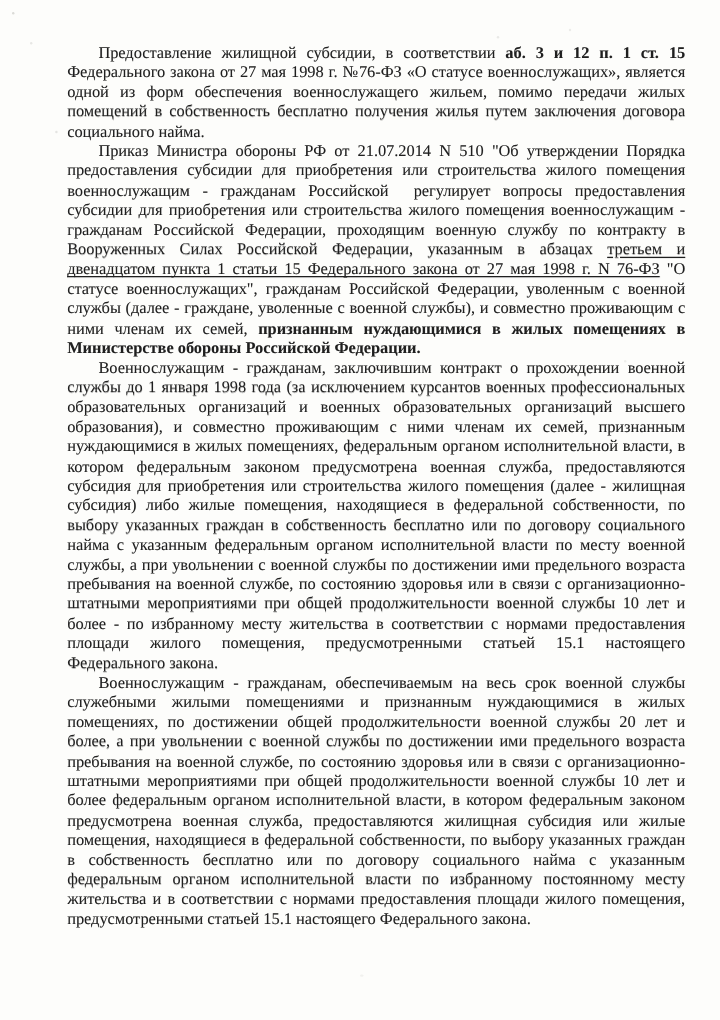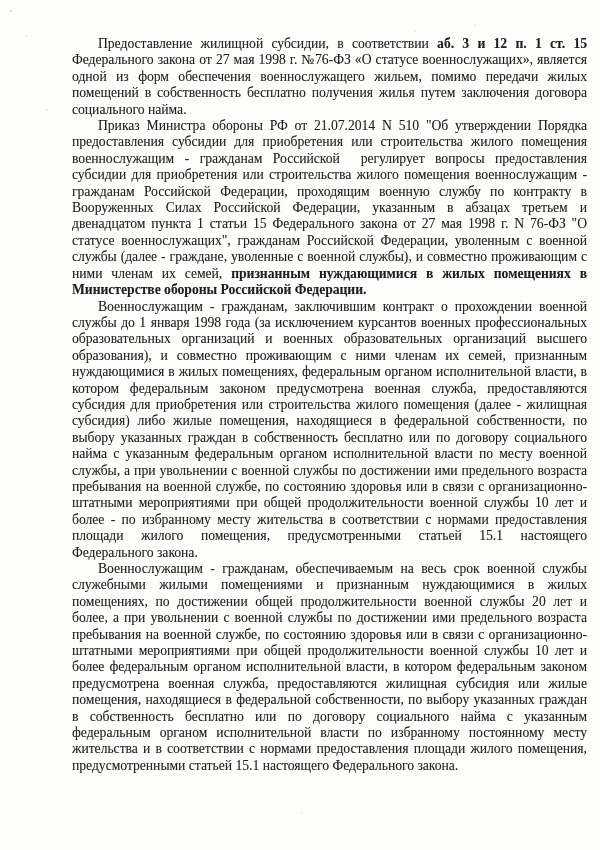--- a/index.html
+++ b/index.html
@@ -16,36 +16,36 @@
   .scan-page {
     position: absolute;
     left: 0;
     top: 0;
     width: 600px;
     height: 850px;
     background: #fdfdfb;
   }
   .doc-body {
     position: absolute;
-    left: 72px;
+    left: 56px;
     top: 36px;
     width: 515px;
     font-family: "Liberation Serif", "DejaVu Serif", serif;
     font-size: 13.6px;
     line-height: 16.4px;
     color: #1f1f1f;
     text-align: justify;
     text-shadow: 0.2px 0.2px 0 rgba(60,60,60,0.35);
   }
   .para {
     margin: 0;
     text-indent: 26px;
   }
   .b { font-weight: bold; }
-  .u { text-underline-offset: 2px; }
+  .u { text-decoration: underline; text-underline-offset: 2px; }
   .speck {
     position: absolute;
     border-radius: 50%;
     background: #9a9a96;
     opacity: 0.35;
   }
   .s1 { left: 10px;  top: 10px;  width: 2px; height: 2px; }
   .s2 { left: 25px;  top: 35px;  width: 2px; height: 2px; opacity: 0.22; }
   .s3 { left: 414px; top: 30px;  width: 2px; height: 2px; opacity: 0.20; }
   .s4 { left: 474px; top: 24px;  width: 2px; height: 2px; opacity: 0.18; }

